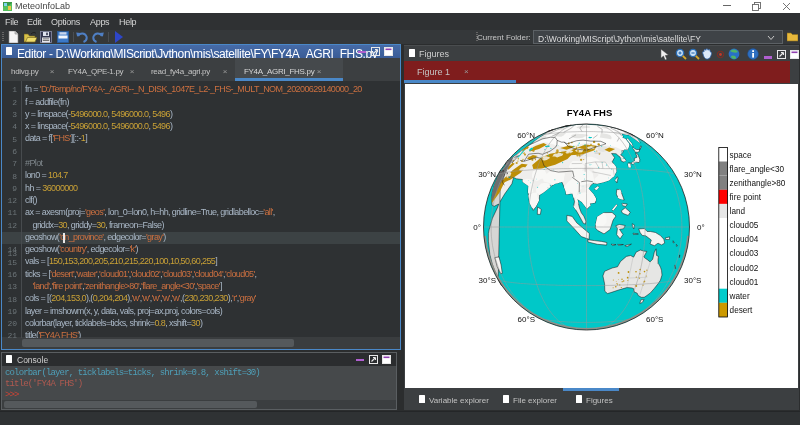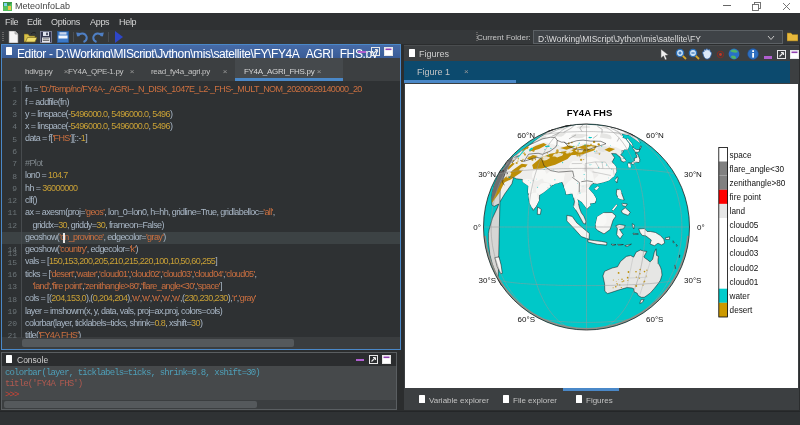--- a/index.html
+++ b/index.html
@@ -30,21 +30,21 @@
 
 #console{position:absolute;left:1px;top:352px;width:396px;height:58px;border:1px solid #5a5e61;background:#46494b}
 #contitle{position:absolute;left:0;top:0;width:394px;height:13px;background:#2b2d2f;color:#d0d0d0;font-size:8.5px}
 #conbody{position:absolute;left:0;top:13px;width:394px;height:34px;font-family:"Liberation Mono",monospace;font-size:9px;letter-spacing:-0.85px;white-space:pre}
 #conbody div{position:absolute;left:3px;height:11px}
 #conscroll{position:absolute;left:0;top:47px;width:394px;height:9px;background:#3b3e40}
 #conscroll .thumb{position:absolute;left:2px;top:1px;width:253px;height:7px;background:#55595c;border-radius:2px}
 
 #rpanel{position:absolute;left:404px;top:45px;width:395px;height:365px;background:#3c3f41}
 #rtitle{position:absolute;left:0;top:0;width:395px;height:16px;background:#3c3f41;border-top:1px solid #4a4d4f;color:#cfcfcf;font-size:9px}
-#rtabs{position:absolute;left:0;top:16px;width:386px;height:22px;background:#0c4a6e;color:#c4c4c4;font-size:9px}
+#rtabs{position:absolute;left:0;top:16px;width:386px;height:22px;background:#7f1d1d;color:#c4c4c4;font-size:9px}
 #rcontent{position:absolute;left:1px;top:39px;width:393px;height:304px;background:#fff}
 #rbottom{position:absolute;left:0;top:344px;width:395px;height:21px;background:#3c3f41;color:#c2c2c2;font-size:8px}
 .pgico{display:inline-block;width:6px;height:8px;background:#fff;border-radius:0.5px;vertical-align:-1px}
 </style></head>
 <body>
 <div id="titlebar">
   <svg class="abs" style="left:3px;top:2px" width="9" height="9" viewBox="0 0 9 9">
       <rect width="9" height="9" fill="#3a9948"></rect>
       <path d="M0 5 L3 2 L5 4 L9 1 L9 9 L0 9 Z" fill="#57c05e"></path>
       <rect x="1" y="1" width="3" height="3" fill="#7dd4f0"></rect>
@@ -125,21 +125,21 @@
       <svg class="abs" style="left:369px;top:2px" width="9" height="9" viewBox="0 0 9 9">
         <rect x="0.5" y="0.5" width="8" height="8" fill="none" stroke="#e8e8e8"></rect>
         <path d="M2.5 6.5 L6.5 2.5 M6.5 2.5 L4 2.5 M6.5 2.5 L6.5 5" stroke="#e8e8e8" stroke-width="1.1" fill="none"></path>
       </svg>
       <svg class="abs" style="left:382px;top:2px" width="9" height="9" viewBox="0 0 9 9">
         <rect x="0.5" y="0.5" width="8" height="8" fill="#fff" stroke="#e8e8e8"></rect>
         <rect x="1.5" y="1.5" width="6" height="1.6" fill="#9040b0"></rect>
       </svg>
     </div>
   <div id="edtabs">
-      <div class="tab" style="left:14px;width:57px;text-align:center;">
+      <div class="tab" style="left:0px;width:57px;text-align:center;">
         <span class="abs" style="left:9px;top:9px;">hdivg.py</span>
         <span class="x abs" style="right:5px;top:9px">×</span>
       </div>
       <div class="tab" style="left:57px;width:80px;">
         <span class="abs" style="left:9px;top:9px;">FY4A_QPE-1.py</span>
         <span class="x abs" style="right:5px;top:9px">×</span>
       </div>
       <div class="tab" style="left:140px;width:90px;">
         <span class="abs" style="left:9px;top:9px;">read_fy4a_agri.py</span>
         <span class="x abs" style="right:5px;top:9px">×</span>

